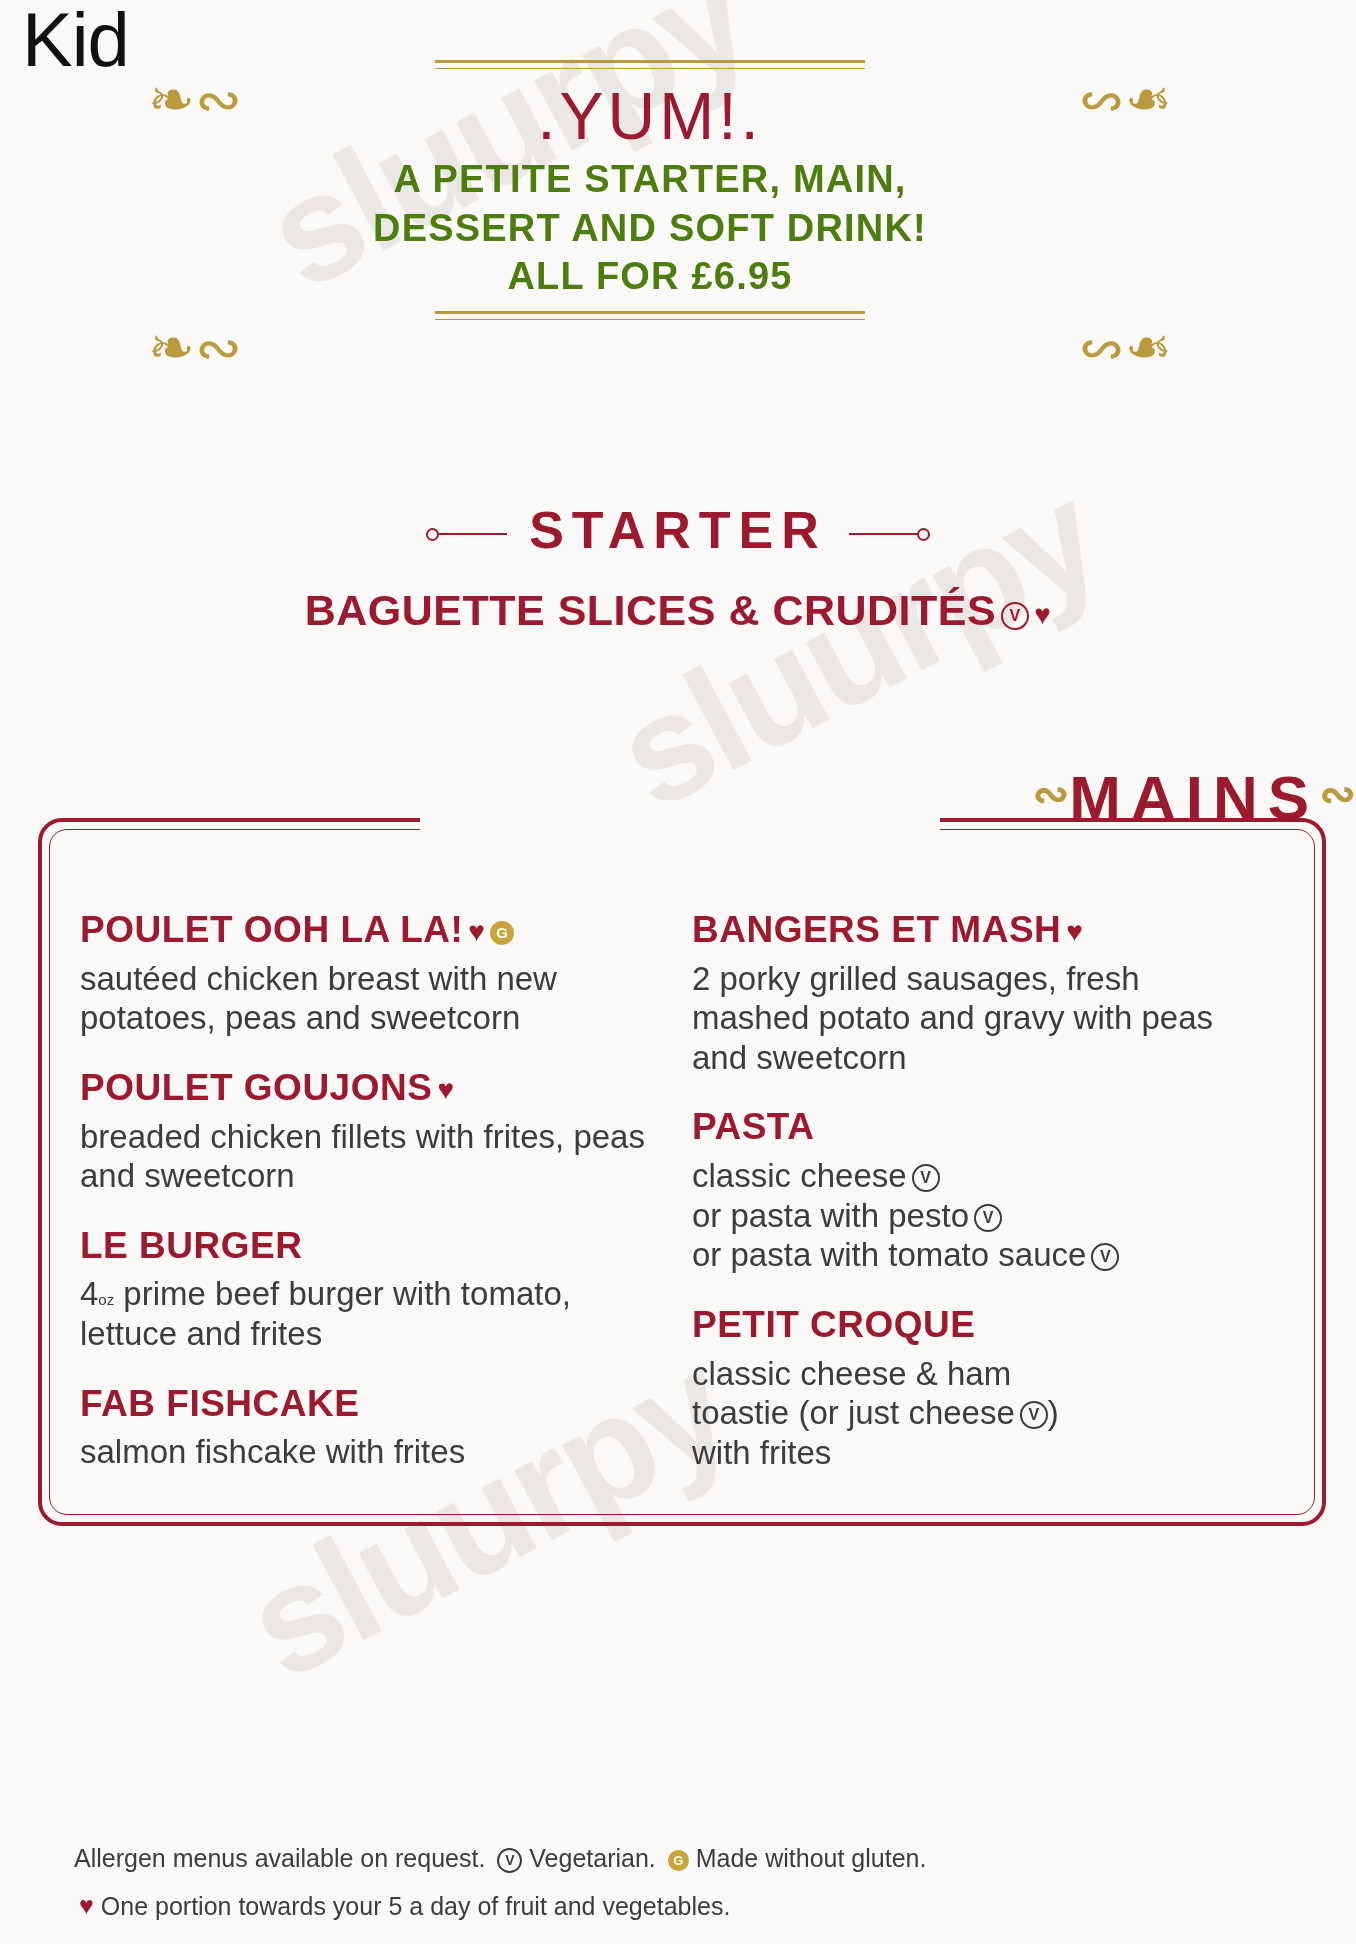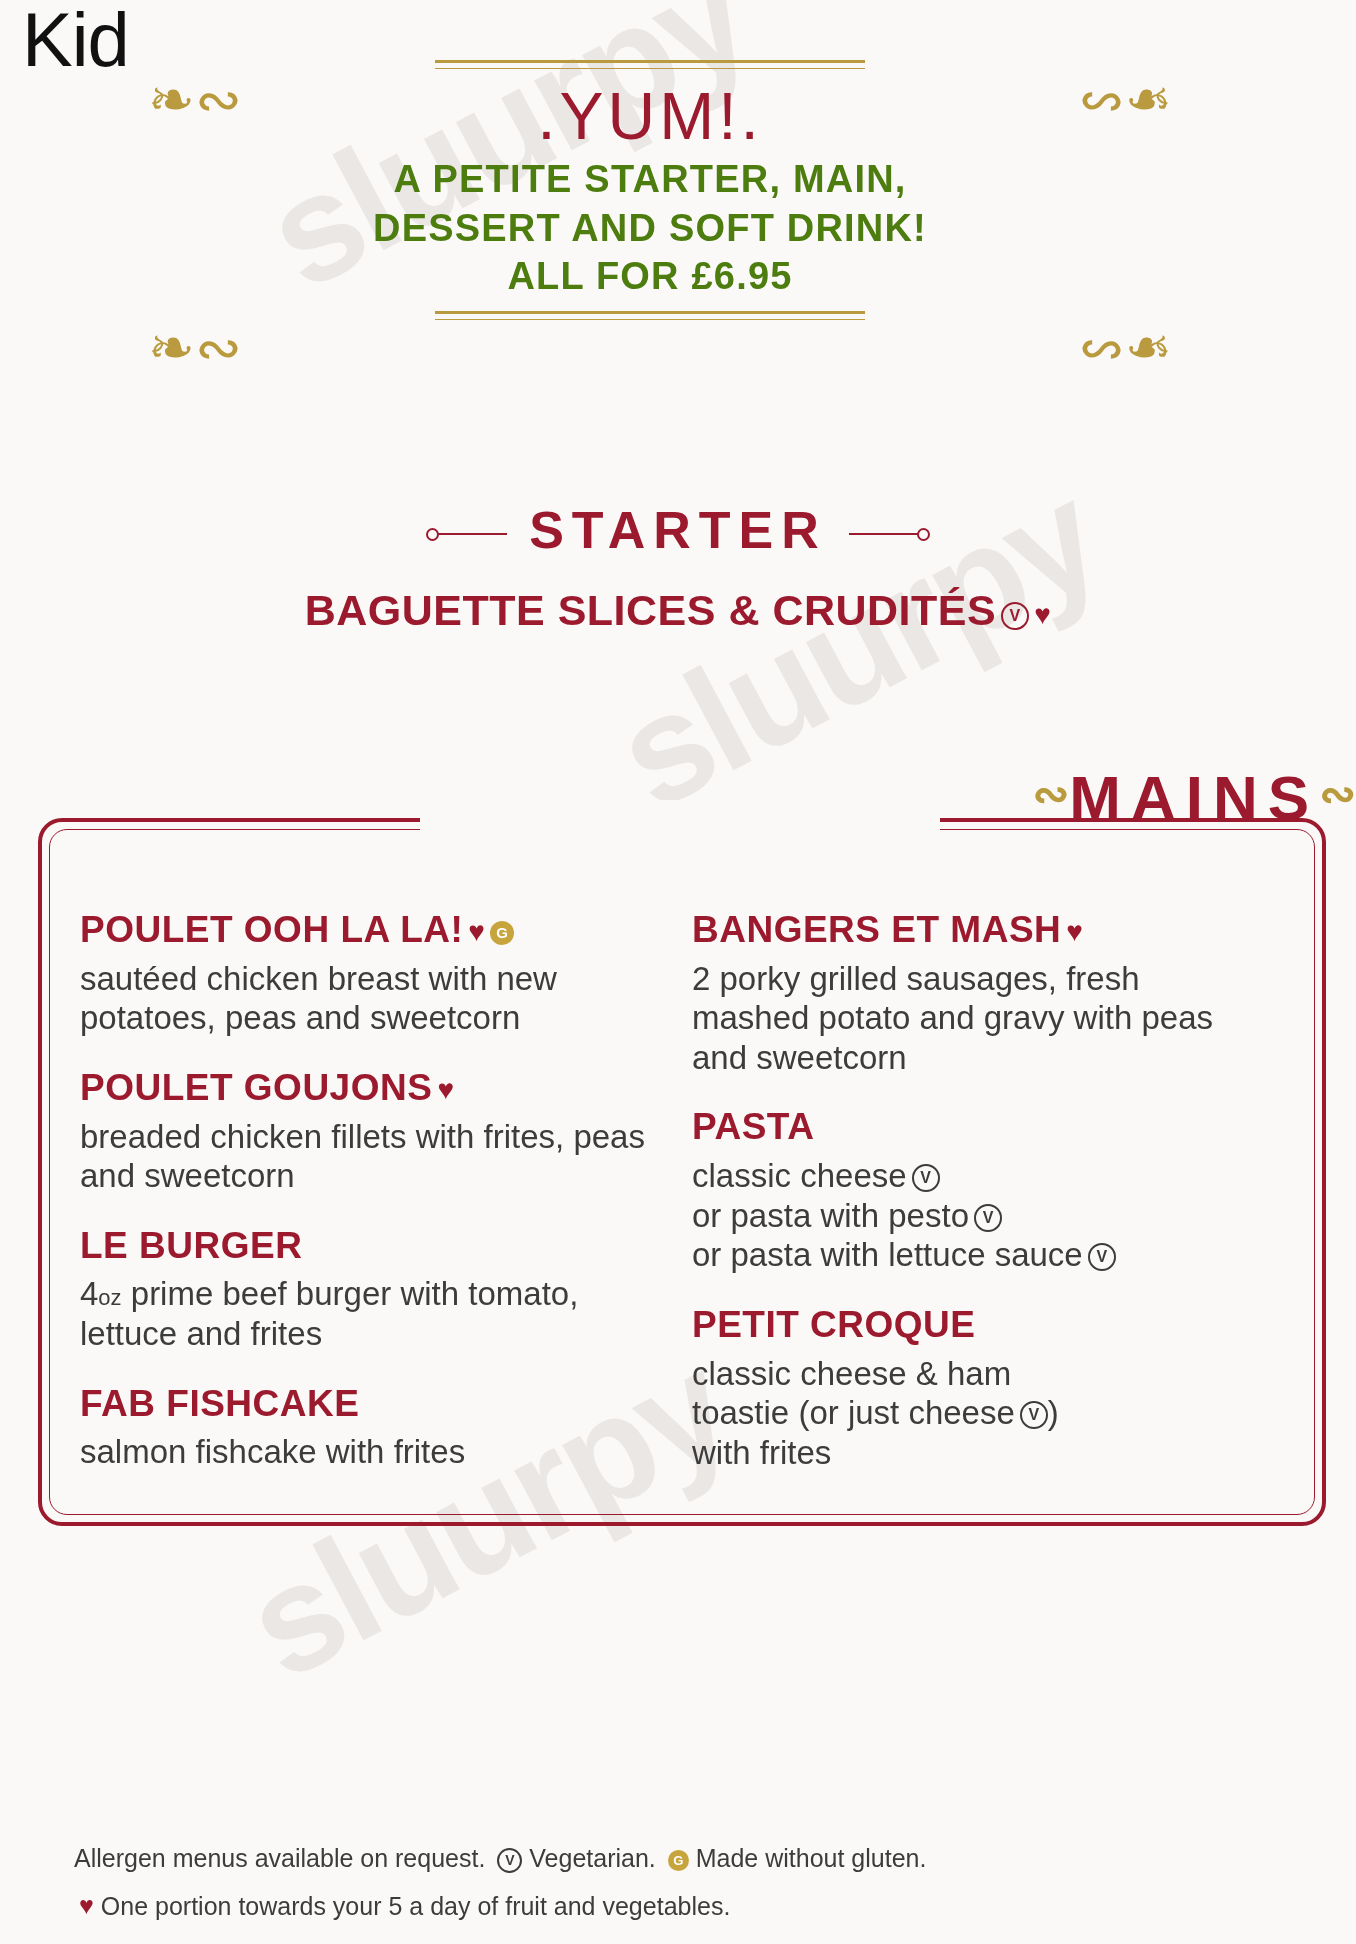--- a/index.html
+++ b/index.html
@@ -208,21 +208,21 @@
     margin-bottom: 8px;
     line-height: 1.1;
   }
   .dish-desc {
     font-size: 33px;
     color: #3c3c3c;
     line-height: 1.2;
     margin-bottom: 30px;
     font-weight: normal;
   }
-  .dish-desc .oz { font-size: 22px; }
+  .dish-desc .oz { font-size: 15px; }
   .badge-v, .badge-g, .badge-h {
     display: inline-block;
     vertical-align: 6px;
     margin-left: 5px;
   }
   .badge-v {
     width: 24px; height: 24px;
     border: 2px solid #9c1a2e;
     border-radius: 50%;
     color: #9c1a2e;
@@ -341,21 +341,21 @@
         <span>BANGERS ET MASH</span><span class="badge-h">♥</span>
       </div>
       <div class="dish-desc">2 porky grilled sausages, fresh mashed potato and gravy with peas and sweetcorn</div>
 
       <div class="dish-name">
         <span>PASTA</span>
       </div>
       <div class="dish-desc">
         <div><span>classic cheese</span><span class="badge-v dark">V</span></div>
         <div><span>or pasta with pesto</span><span class="badge-v dark">V</span></div>
-        <div><span>or pasta with lettuce sauce</span><span class="badge-v dark">V</span></div>
+        <div><span>or pasta with tomato sauce</span><span class="badge-v dark">V</span></div>
       </div>
 
       <div class="dish-name">
         <span>PETIT CROQUE</span>
       </div>
       <div class="dish-desc">
         <div><span>classic cheese &amp; ham</span></div>
         <div><span>toastie (or just cheese</span><span class="badge-v dark">V</span>)</div>
         <div><span>with frites</span></div>
       </div>

